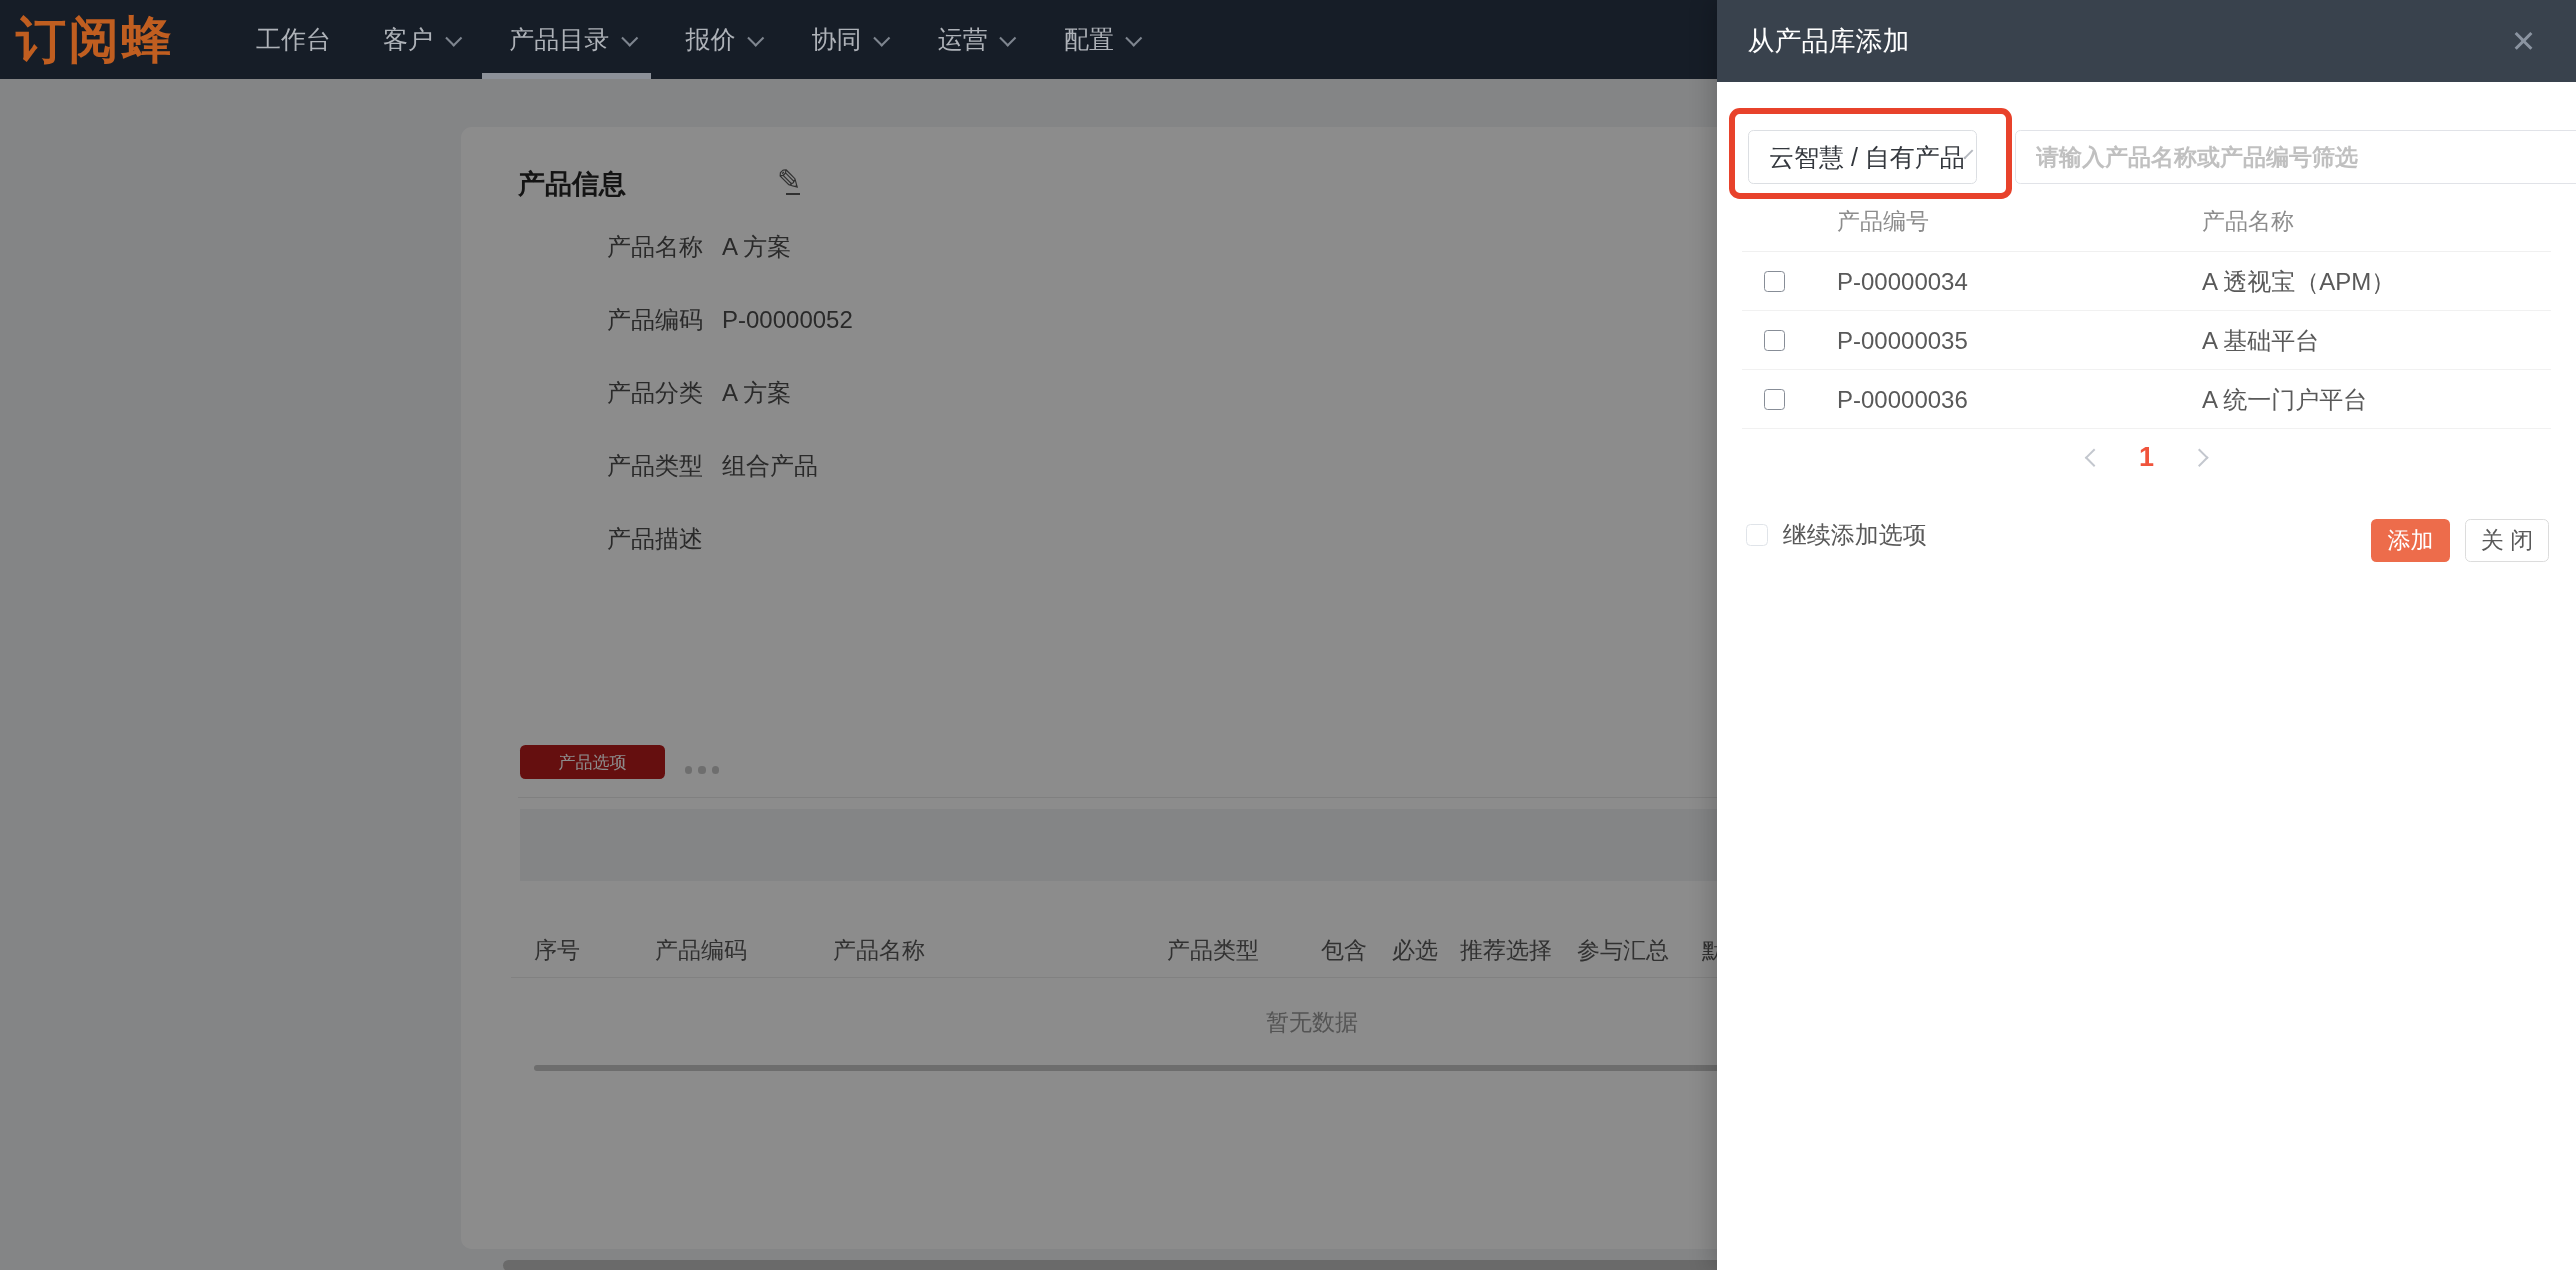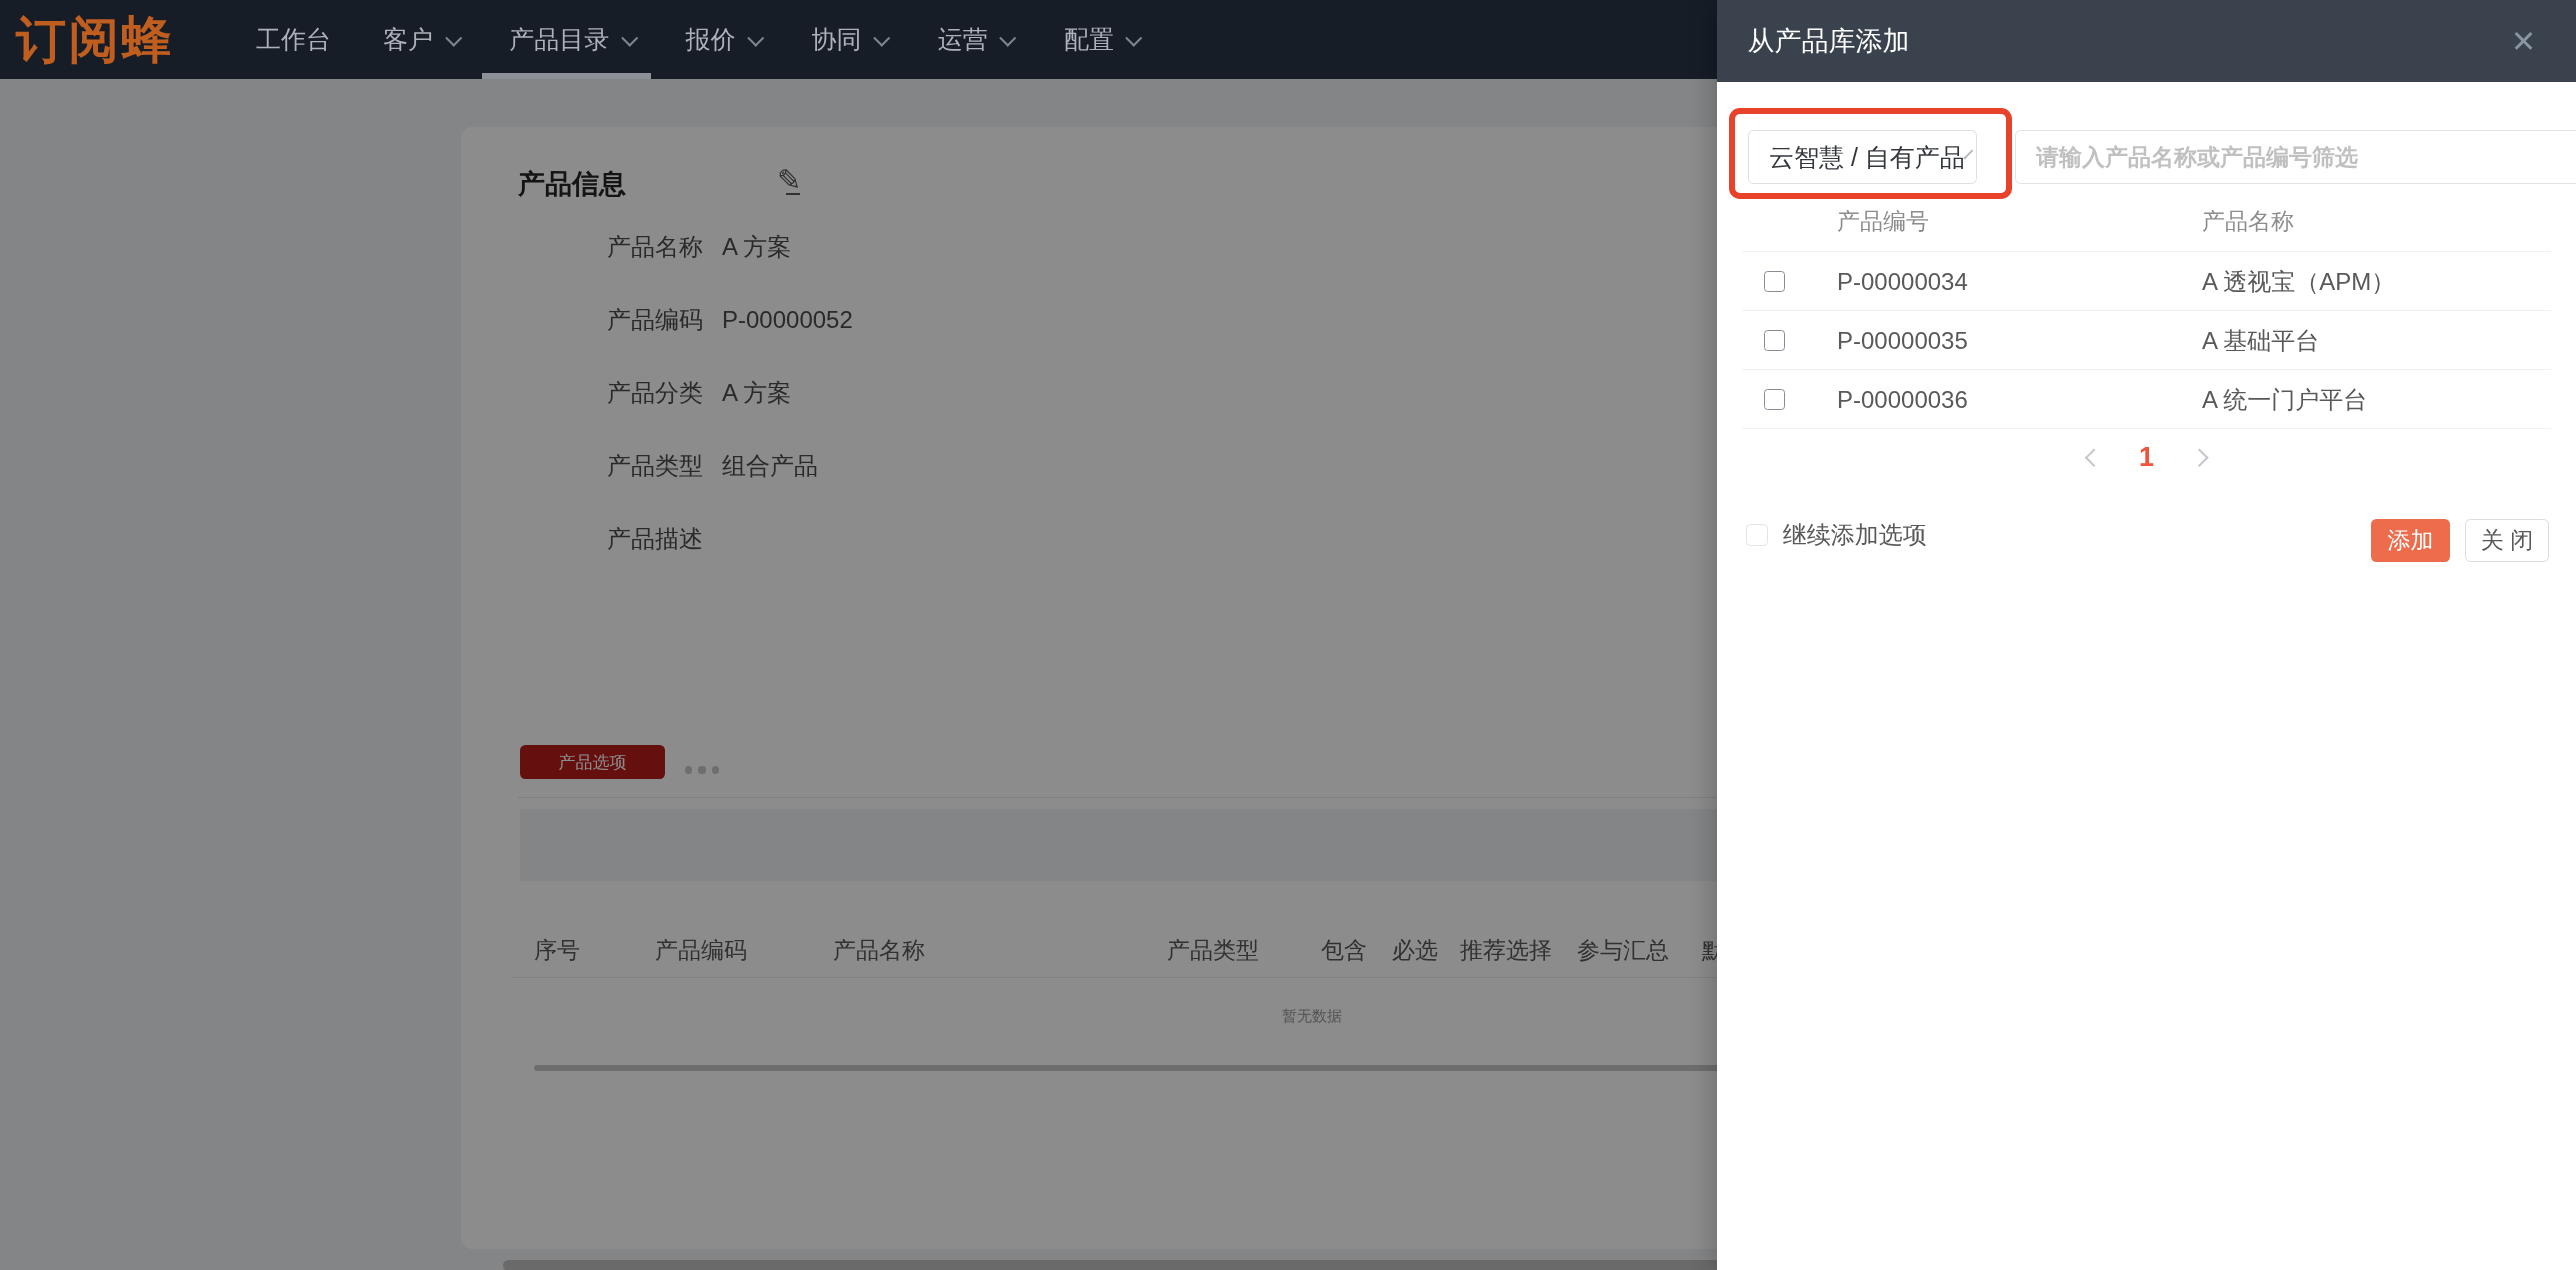--- a/index.html
+++ b/index.html
@@ -38,21 +38,21 @@
     gap:6.3px; cursor:pointer; }
   .more-tabs i { width:7.2px; height:7.2px; border-radius:50%; background:#c9c9c9; display:block; }
   .tabline { position:absolute; left:57px; right:18px; top:670px; height:0; border-top:1.8px solid #e9e9e9; }
   .tstrip { position:absolute; left:59px; right:0; top:682px; height:72px; background:#f1f2f4; }
   .thead { position:absolute; left:0; top:808px; width:2113px; height:32px; }
   .thead span { position:absolute; font-size:23px; color:#595959; white-space:nowrap; }
   .c1{left:73px}.c2{left:194px}.c3{left:372px}.c4{left:706px}.c5{left:860px}
   .c6{left:931px}.c7{left:999px}.c8{left:1116px}.c9{left:1241px}
   .tdivider { position:absolute; left:50px; right:21.5px; top:850px; border-top:1.8px solid #ebebeb; }
   .empty { position:absolute; left:73px; top:880px; width:1556px; text-align:center;
-    font-size:15px; color:#999999; }
+    font-size:23px; color:#999999; }
   .hthumb { position:absolute; left:73px; top:938px; width:1197px; height:6.3px; background:#c6c6c6;
     border-radius:3.6px; cursor:pointer; }
   .pagescroll { position:absolute; left:484px; top:1181px; width:1233px; height:10.8px; background:#c2c2c2;
     border-radius:5.4px; cursor:pointer; }
 
   
   .mask { position:absolute; left:0; top:79px; width:1717px; height:1192px;
     background:rgba(0,0,0,0.45); z-index:5; }
 
   

